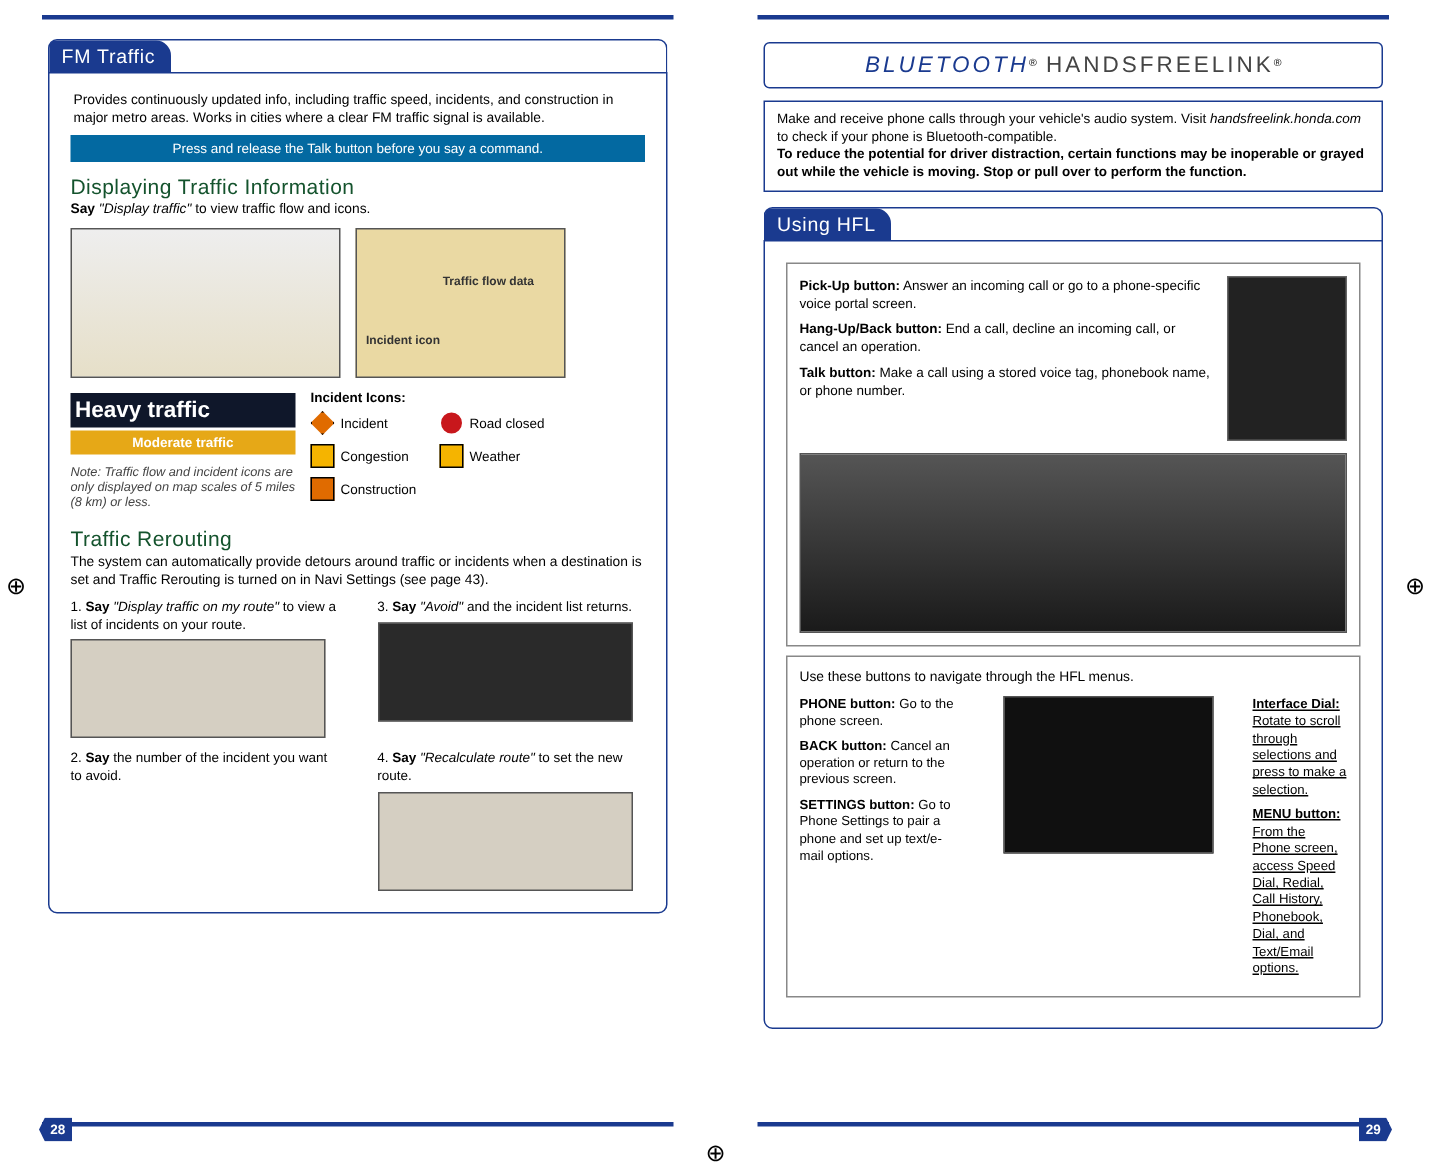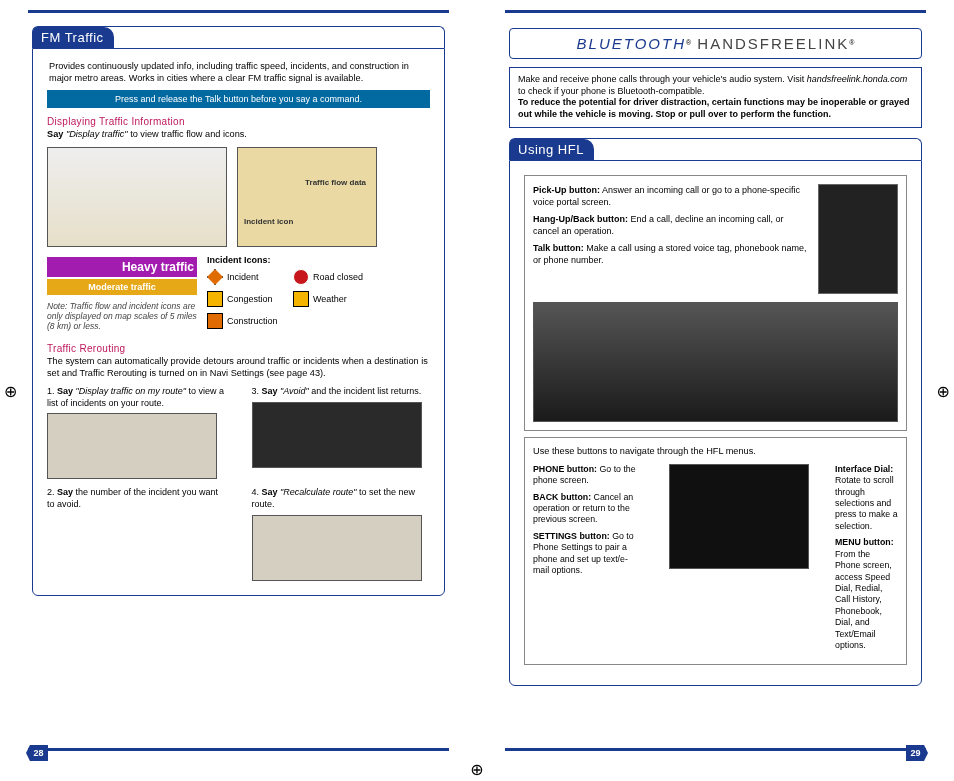--- a/index.html
+++ b/index.html
@@ -8,27 +8,27 @@
   .page { width: 477px; height: 781px; position: relative; padding: 14px 32px 18px; }
   .page-border-top, .page-border-bot { position: absolute; left: 28px; right: 28px; height: 3px; background: #1a3a8f; }
   .page-border-top { top: 10px; }
   .page-border-bot { bottom: 30px; }
   .content-box { border: 1px solid #1a3a8f; border-radius: 0 0 6px 6px; padding: 8px 14px 14px; margin-top: 0; position: relative; }
   .tab { background: #1a3a8f; color: #fff; padding: 3px 10px 3px 8px; font-size: 13px; letter-spacing: .5px; font-family: "Trebuchet MS", sans-serif; display: inline-block; border-radius: 0 10px 0 0; }
   .tab-wrap { border: 1px solid #1a3a8f; border-bottom: none; border-radius: 6px 6px 0 0; background: #fff; }
   .tab-wrap .tab { border-radius: 4px 10px 0 0; }
   .intro { font-size: 9.2px; line-height: 1.25; margin: 4px 2px 6px; }
   .black-bar { background: #0369a1; color: #fff; text-align: center; font-size: 9px; padding: 4px 2px; margin: 4px 0 8px; }
-  .sub-h { font-family: "Trebuchet MS", sans-serif; font-size: 10px; color: #be185d; letter-spacing: .3px; margin: 4px 0 2px; font-weight: 300; }
+  .sub-h { font-family: "Trebuchet MS", sans-serif; font-size: 14px; color: #14532d; letter-spacing: .3px; margin: 4px 0 2px; font-weight: 300; }
   .body-txt { font-size: 9.2px; line-height: 1.3; margin-bottom: 6px; }
   .row { display: flex; gap: 10px; }
   .img-ph { background: #d5cfc2; border: 1px solid #555; display: flex; align-items: center; justify-content: center; color: #666; font-size: 8px; overflow: hidden; }
   .map-ph { width: 180px; height: 100px; background: linear-gradient(#eee, #e6dfc8); position:relative;}
   .map-ph2 { width: 140px; height: 100px; background: #ead9a3; position:relative;}
-  .legend-red { background: #a21caf; color: #fff; text-align: right; font-size: 12px; padding: 3px; margin: 2px 0; font-weight: bold; }
+  .legend-red { background: #0f172a; color: #fff; text-align: left; font-size: 15px; padding: 3px; margin: 2px 0; font-weight: bold; }
   .legend-or { background: #e6a817; color: #fff; text-align: center; font-size: 9px; padding: 3px; font-weight: bold; }
   .note { font-style: italic; font-size: 8.5px; color: #444; margin-top: 6px; }
   .icons-grid { display: grid; grid-template-columns: 16px 62px 16px 62px; gap: 6px 4px; align-items: center; font-size: 9px; }
   .ico { width: 16px; height: 16px; display: inline-block; }
   .ico-y { background: #f5b400; border: 1px solid #000; }
   .ico-o { background: #e06b00; border: 1px solid #000; clip-path: polygon(50% 0,100% 50%,50% 100%,0 50%); }
   .ico-r { background: #c8171c; border-radius: 50%; border: 1px solid #fff; }
   .ico-w { background: #f5b400; border: 1px solid #000; }
   .ico-c { background: #e06b00; border: 1px solid #000; }
   .steps { display: grid; grid-template-columns: 1fr 1fr; gap: 8px 26px; margin-top: 4px; }
@@ -81,21 +81,21 @@
 
         <div class="sub-h">Displaying Traffic Information</div>
         <p class="body-txt">
           <b>Say </b><i>"Display traffic"</i><span> to view traffic flow and icons.</span>
         </p>
 
         <div class="row">
           <div class="img-ph map-ph"></div>
           <div class="img-ph map-ph2">
             <span style="position:absolute;left:6px;bottom:20px;font-size:8px;color:#333;font-weight:bold">Incident icon</span>
-            <span style="position:absolute;right:10px;top:30px;font-size:8px;color:#333;font-weight:bold">Traffic flow data</span>
+            <span style="position:absolute;right:20px;top:30px;font-size:8px;color:#333;font-weight:bold">Traffic flow data</span>
           </div>
         </div>
 
         <div class="row" style="margin-top:8px;">
           <div style="width:150px;">
             <div class="legend-red">Heavy traffic</div>
             <div class="legend-or">Moderate traffic</div>
             <p class="note">Note: Traffic flow and incident icons are only displayed on map scales of 5 miles (8 km) or less.</p>
           </div>
           <div style="flex:1;">
@@ -174,21 +174,21 @@
 
         <div class="inner-outline">
           <p class="body-txt">Use these buttons to navigate through the HFL menus.</p>
           <div style="display:flex; gap:20px;">
             <div class="btn-txt" style="width:110px;">
               <p><b>PHONE button:</b><span> Go to the phone screen.</span></p>
               <p><b>BACK button:</b><span> Cancel an operation or return to the previous screen.</span></p>
               <p><b>SETTINGS button:</b><span> Go to Phone Settings to pair a phone and set up text/e-mail options.</span></p>
             </div>
             <div class="img-ph btn-img"></div>
-            <div class="btn-txt" style="flex:1;">
+            <div class="btn-txt" style="flex:1;text-decoration:underline;">
               <p><b>Interface Dial:</b><span> Rotate to scroll through selections and press to make a selection.</span></p>
               <p><b>MENU button:</b><span> From the Phone screen, access Speed Dial, Redial, Call History, Phonebook, Dial, and Text/Email options.</span></p>
             </div>
           </div>
         </div>
 
       </div>
     </div>
 
     <div class="page-border-bot"></div>

